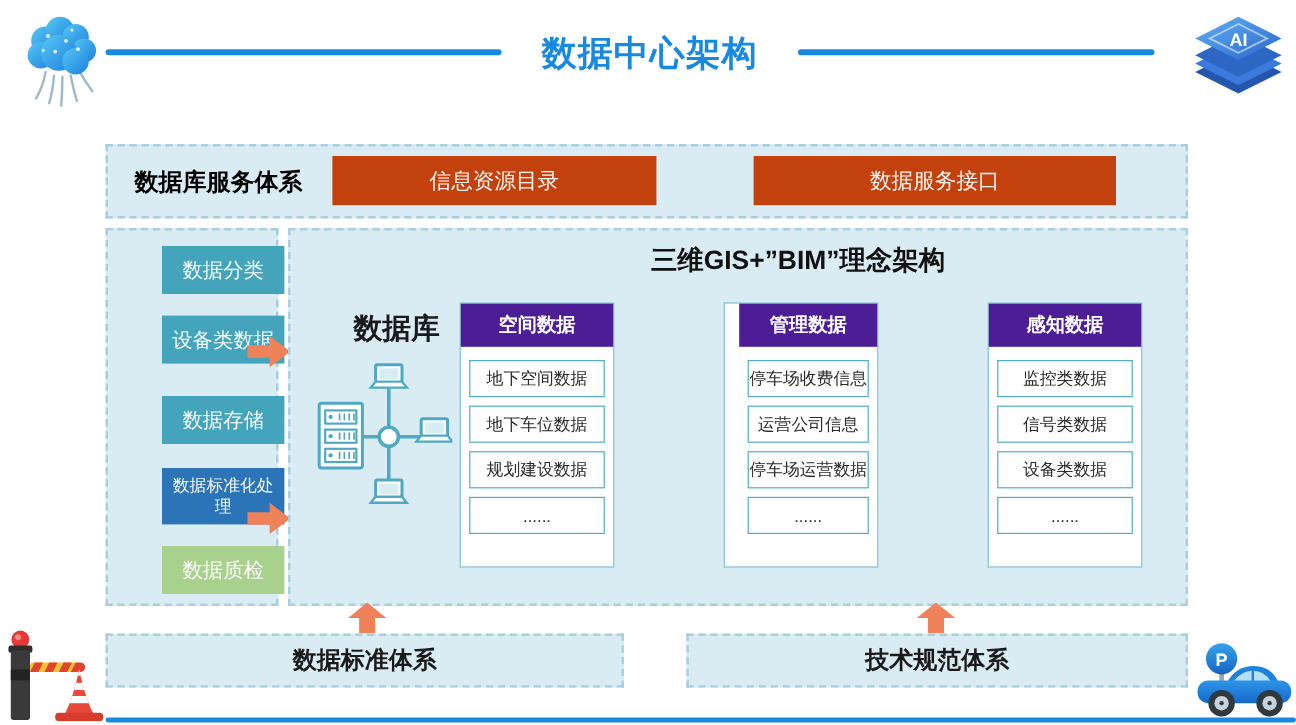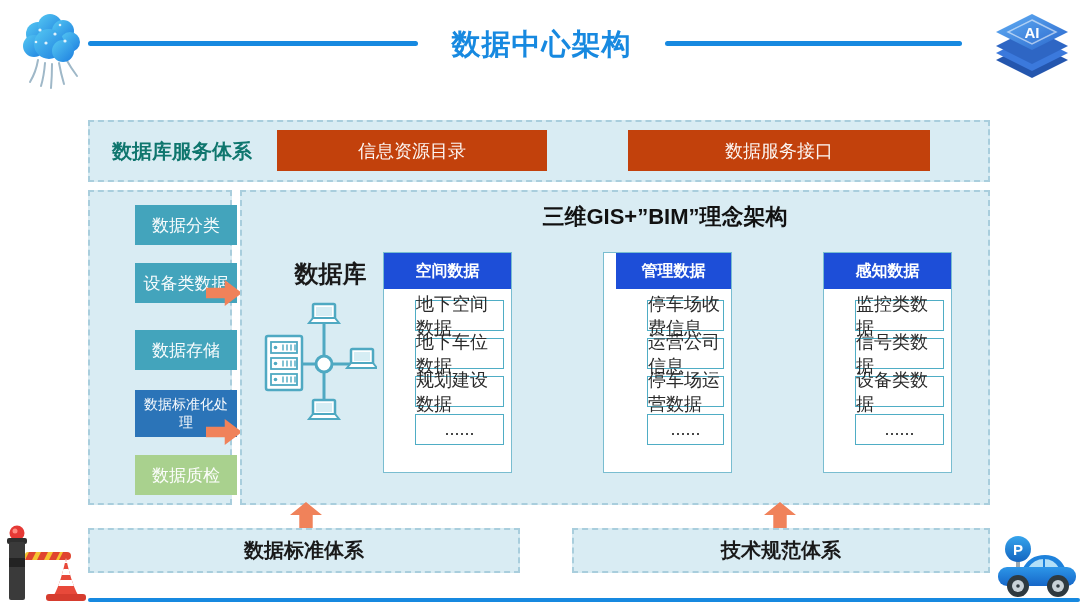--- a/index.html
+++ b/index.html
@@ -3,36 +3,36 @@
 <meta charset="utf-8">
 <style>
   html,body{margin:0;padding:0;background:#fff;}
   .stage{position:relative;width:1080px;height:604px;background:#fff;overflow:hidden;
          font-family:"Liberation Sans","DejaVu Sans",sans-serif;}
   .abs{position:absolute;}
   .dashbox{background:#D9ECF3;border:2px dashed #A9CEDD;box-sizing:border-box;}
   .bline{background:#1789E0;border-radius:3px;}
   .page-title{font-size:29px;font-weight:bold;color:#1789E0;text-align:center;letter-spacing:1px;}
   .svc-label{position:absolute;left:22px;top:0;height:100%;display:flex;align-items:center;
-             font-size:20px;font-weight:bold;color:#0f766e;text-align:right;}
+             font-size:20px;font-weight:bold;color:#000000;text-align:right;}
   .teal-btn{background:#c2410c;color:rgba(255,255,255,.95);display:flex;align-items:center;
             justify-content:center;font-size:18px;}
   .side-item{display:flex;align-items:center;justify-content:center;color:rgba(255,255,255,.96);
              font-size:17px;text-align:center;box-sizing:border-box;padding:2px 4px;margin-left:32px;}
   .c-teal{background:#43A4BC;}
   .c-blue{background:#2B74B8;font-size:14px;line-height:1.25;}
   .c-green{background:#A9D18E;}
   .panel-title{font-size:22px;font-weight:bold;color:#111;text-align:center;}
   .db-label{font-size:24px;font-weight:bold;color:#1a1a1a;text-align:center;}
   .col{background:#fff;border:1px solid #79BDD0;box-sizing:border-box;}
-  .col-header{height:36px;background:#1d4ed8;color:#fff;font-weight:bold;font-size:16px;
+  .col-header{height:36px;background:#4c1d95;color:#fff;font-weight:bold;font-size:16px;
               display:flex;align-items:center;justify-content:center;}
   .col-body{padding:11px 7px;display:flex;flex-direction:column;gap:7px;}
   .col-item{height:29px;border:1px solid #4FADC5;display:flex;align-items:center;justify-content:center;
-            font-size:18px;color:#2a2a2a;background:#fff;margin-left:24px;}
+            font-size:14px;color:#2a2a2a;background:#fff;}
   .bb{display:flex;align-items:center;justify-content:center;font-size:20px;font-weight:bold;color:#1a1a1a;}
   .arrow-right{background:#F0825A;clip-path:polygon(0 30%,52% 30%,52% 0,100% 50%,52% 100%,52% 70%,0 70%);}
   .arrow-up{background:#F0825A;clip-path:polygon(50% 0,100% 50%,71% 50%,71% 100%,29% 100%,29% 50%,0 50%);}
 </style>
 </head>
 <body>
 
 <div class="stage">
 
   <div class="abs" style="left:16px;top:10px;width:70px;height:80px;">

